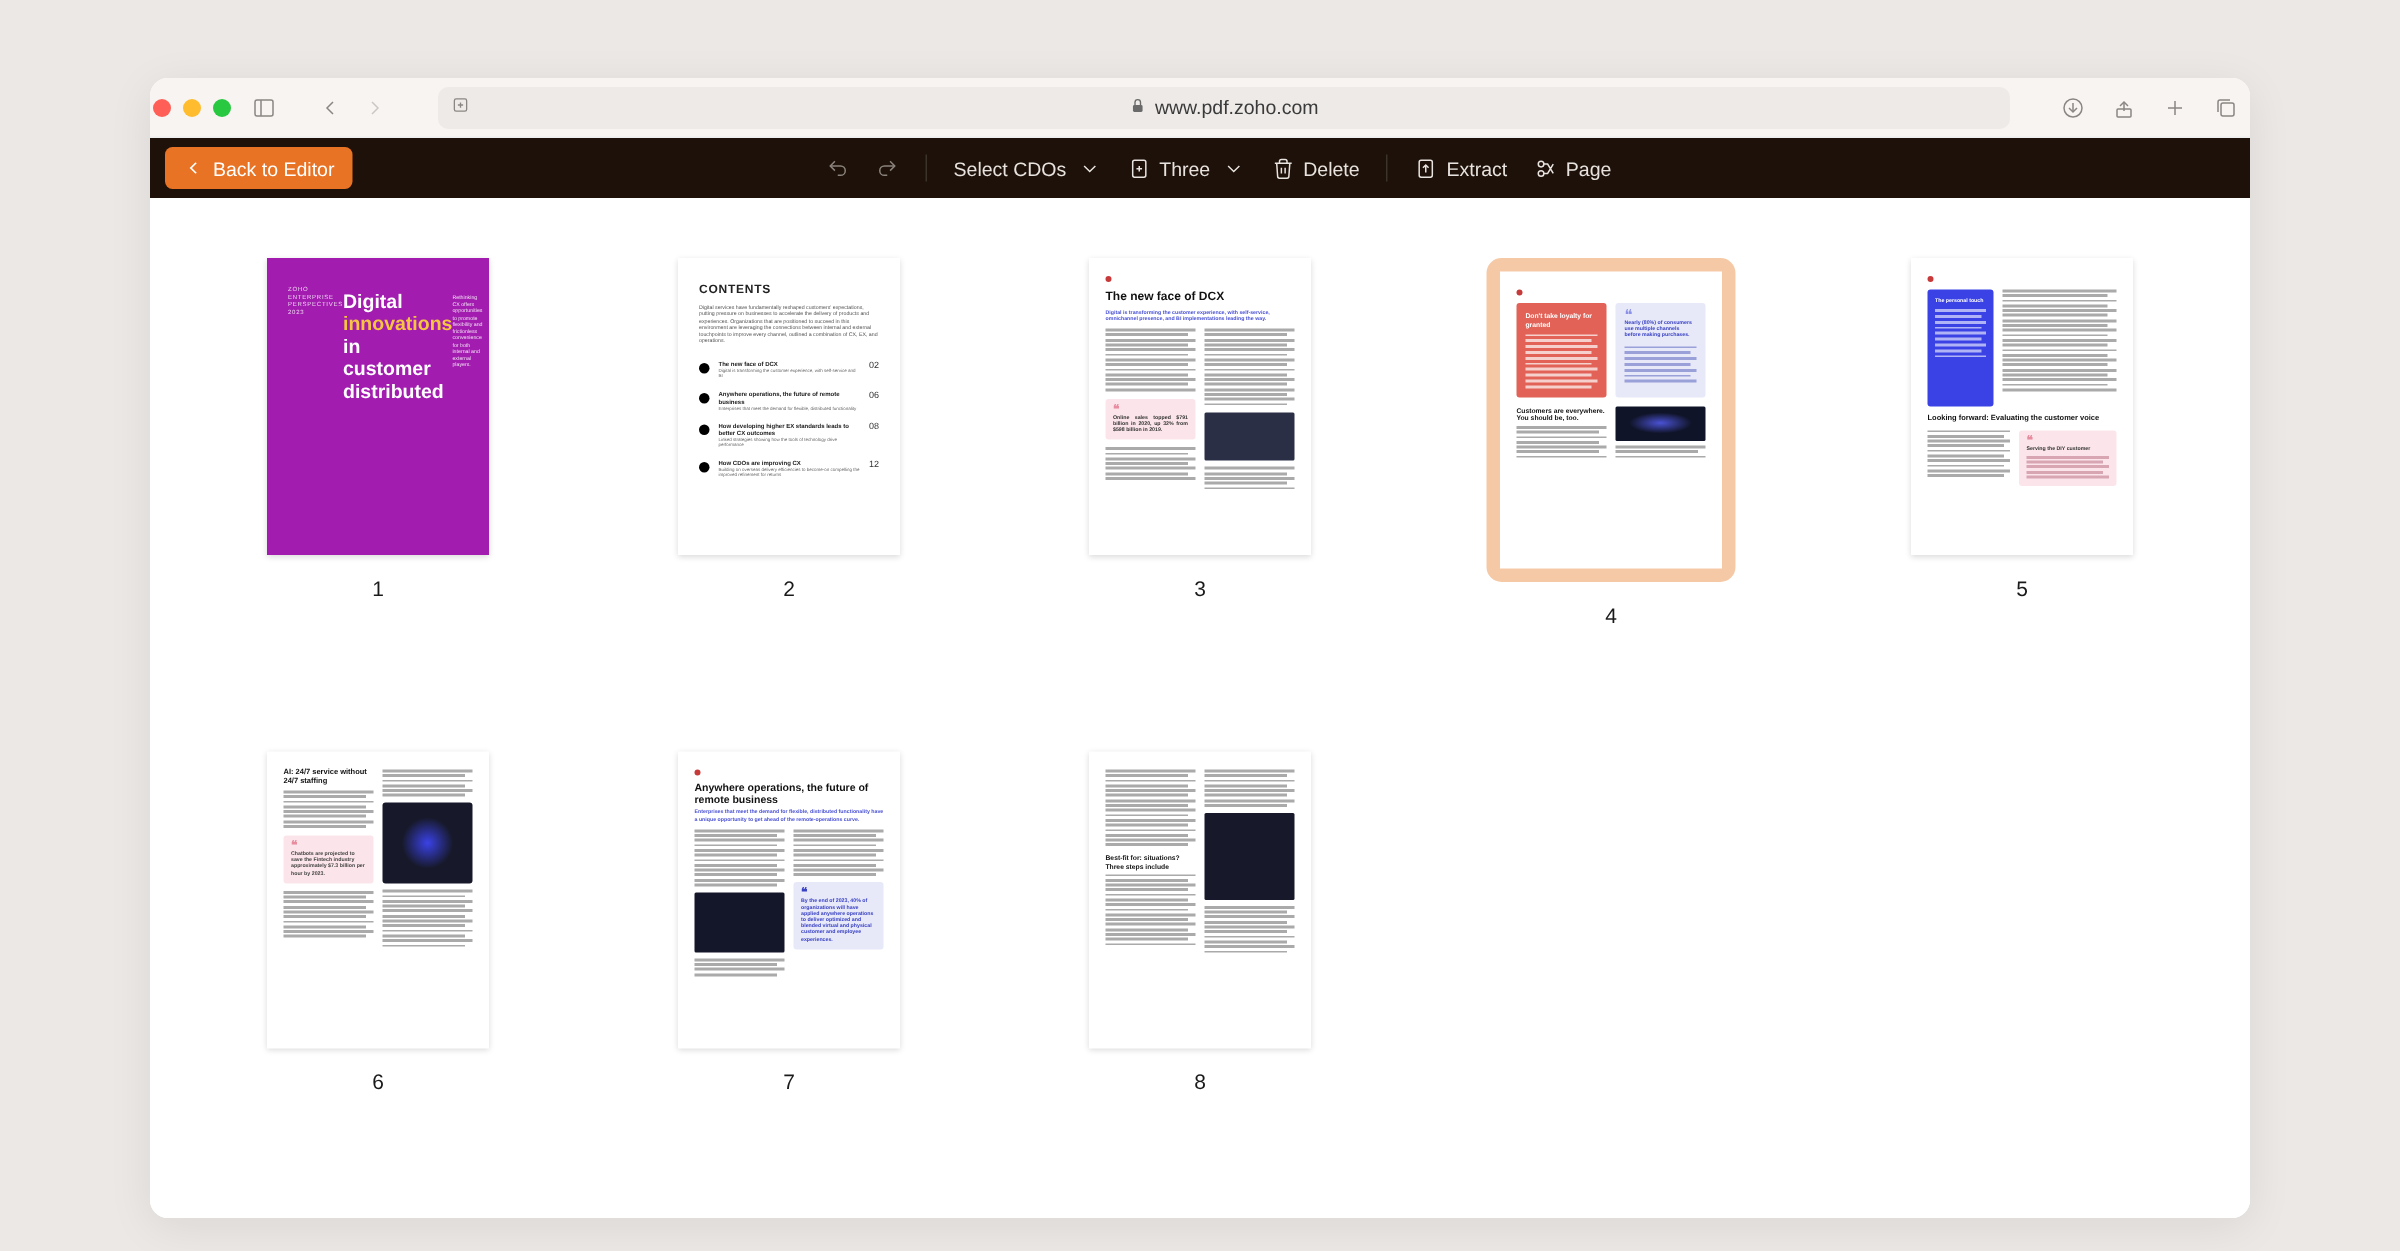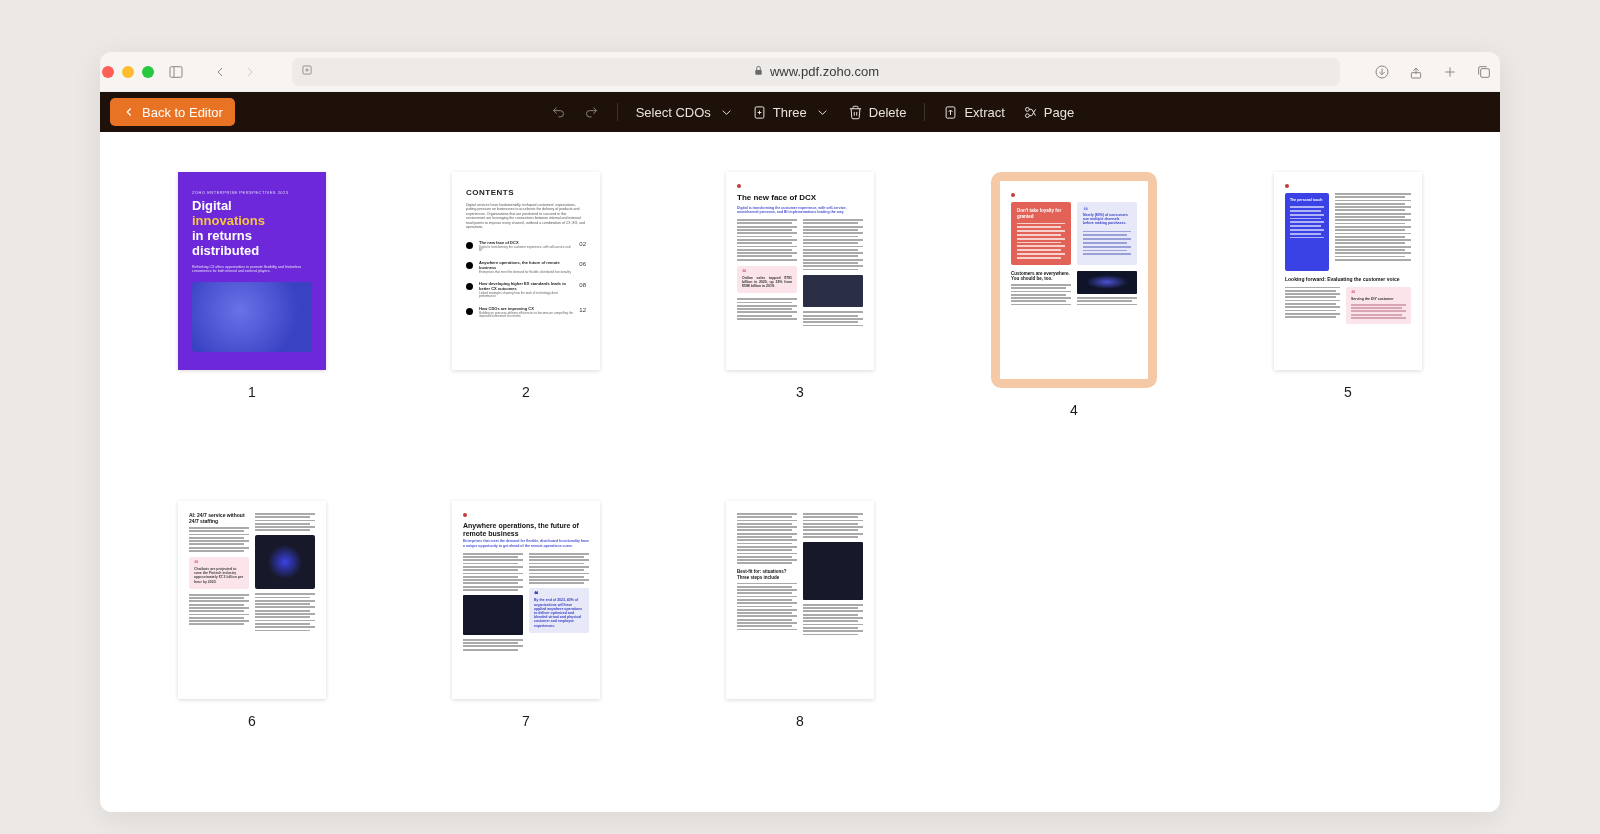--- a/index.html
+++ b/index.html
@@ -128,26 +128,26 @@
 }
 .selected-wrap .page-thumb { box-shadow: none; }
 .page-number {
   margin-top: 14px;
   font-size: 14px;
   color: #1a1a1a;
 }
 
 
 .t-cover {
-  background: #6d28d9;
+  background: #a21caf;
   color: #fff;
   padding: 18px 14px;
   height: 100%;
   display: flex;
-  flex-direction: column;
+  flex-direction: row;
 }
 .t-cover .tag { font-size: 4px; letter-spacing: 0.5px; opacity: 0.8; }
 .t-cover h1 { font-size: 13px; line-height: 1.15; margin-top: 4px; font-weight: 700; }
 .t-cover h1 .y { color: #f5c542; }
 .t-cover .sub { font-size: 3.5px; margin-top: 6px; line-height: 1.3; opacity: 0.85; }
 .t-cover .hero {
   margin-top: auto;
   height: 70px;
   background: radial-gradient(circle at 40% 40%, #6a72e8 0%, #3a42c4 70%);
   border-radius: 3px;
@@ -373,21 +373,21 @@
 
   <div class="page-grid">
 
     <div class="page-cell">
       <div class="page-thumb">
         <div class="t-cover">
           <div class="tag">ZOHO ENTERPRISE PERSPECTIVES 2023</div>
           <h1>
             <span>Digital</span><br>
             <span class="y">innovations</span><br>
-            <span>in returns</span><br>
+            <span>in customer</span><br>
             <span>distributed</span>
           </h1>
           <div class="sub">Rethinking CX offers opportunities to promote flexibility and frictionless convenience for both internal and external players.</div>
           <div class="hero"></div>
         </div>
       </div>
       <div class="page-number">1</div>
     </div>
 
     <div class="page-cell">

